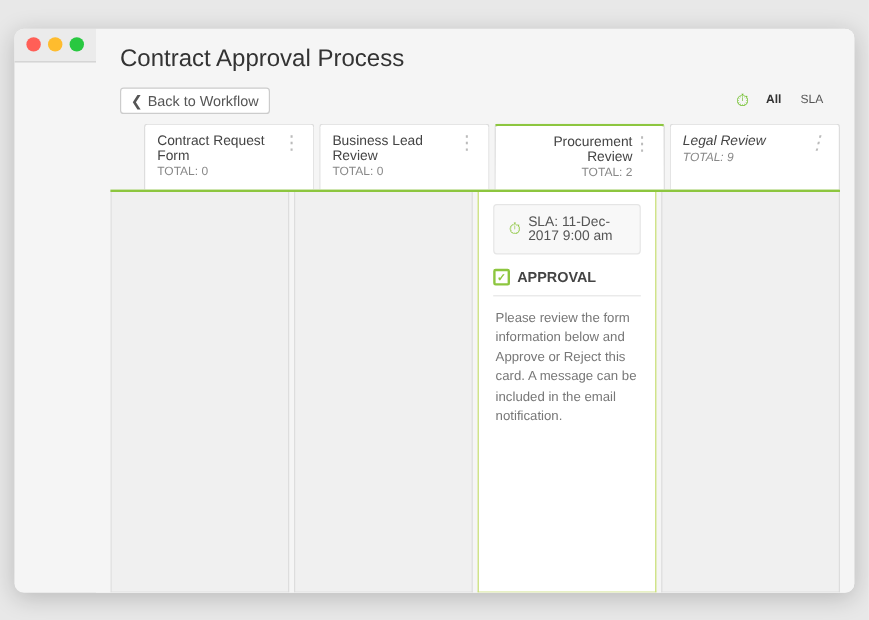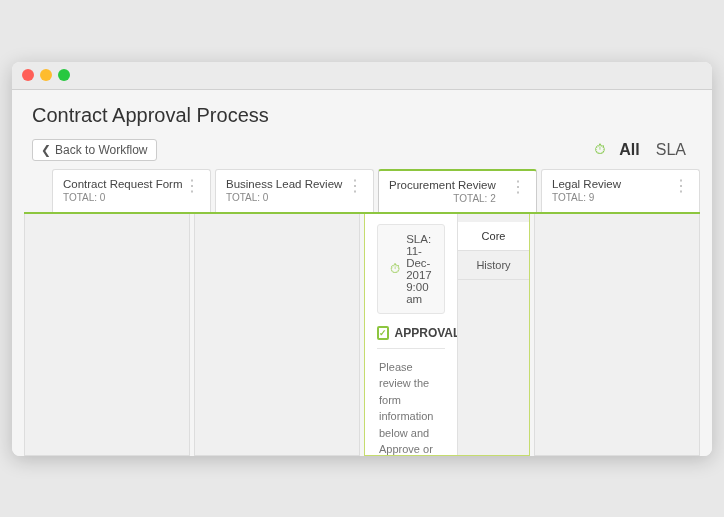--- a/index.html
+++ b/index.html
@@ -8,27 +8,26 @@
       background: #e8e8e8;
       width: 724px;
       height: 517px;
       overflow: hidden;
       display: flex;
       align-items: center;
       justify-content: center;
     }
     .window {
       width: 700px;
-      height: 394px;
+      height: 470px;
       background: #f5f5f5;
       border-radius: 8px;
       box-shadow: 0 4px 20px rgba(0,0,0,0.2);
       overflow: hidden;
       display: flex;
-      flex-direction: column;
     }
     .titlebar {
       background: #ebebeb;
       height: 28px;
       display: flex;
       align-items: center;
       padding: 0 10px;
       gap: 6px;
       border-bottom: 1px solid #d0d0d0;
       flex-shrink: 0;
@@ -90,21 +89,21 @@
       display: flex;
       align-items: center;
       gap: 4px;
     }
     .view-icon {
       color: #6fbf2a;
       font-size: 14px;
       margin-right: 4px;
     }
     .view-btn {
-      font-size: 16px;
+      font-size: 10px;
       color: #555;
       background: none;
       border: none;
       cursor: pointer;
       padding: 2px 6px;
     }
     .view-btn.active { font-weight: 600; color: #333; }
 
     .columns-area {
       display: flex;
@@ -127,21 +126,21 @@
       border-bottom: none;
       padding: 8px 10px;
       font-size: 11px;
       color: #555;
       display: flex;
       justify-content: space-between;
       align-items: flex-start;
       margin-right: 4px;
       border-radius: 3px 3px 0 0;
     }
-    .col-header:last-child { margin-right: 0; }
+    .col-header:last-child { margin-right: 0; font-style: italic; }
     .col-header.active {
       border-top: 2px solid #8dc63f;
       background: #fff;
       border-left: 1px solid #ccc;
       border-right: 1px solid #ccc;
       text-align: right;
     }
     .col-header-name {
       font-weight: 500;
       font-size: 11.5px;
@@ -332,27 +331,19 @@
               <div class="check-icon">✓</div>
               <span>APPROVAL</span>
             </div>
 
             <div class="divider"></div>
 
             <p class="approval-desc">Please review the form information below and Approve or Reject this card. A message can be included in the email notification.</p>
 
           </div>
 
-          <div class="sidebar-panel">
-            <div class="sidebar-item active">
-              <span>Core</span>
-            </div>
-            <div class="sidebar-item">
-              <span>History</span>
-            </div>
-          </div>
         </div>
 
         <div class="col-body"></div>
       </div>
     </div>
   </div>
 </div>
 
 </body></html>

